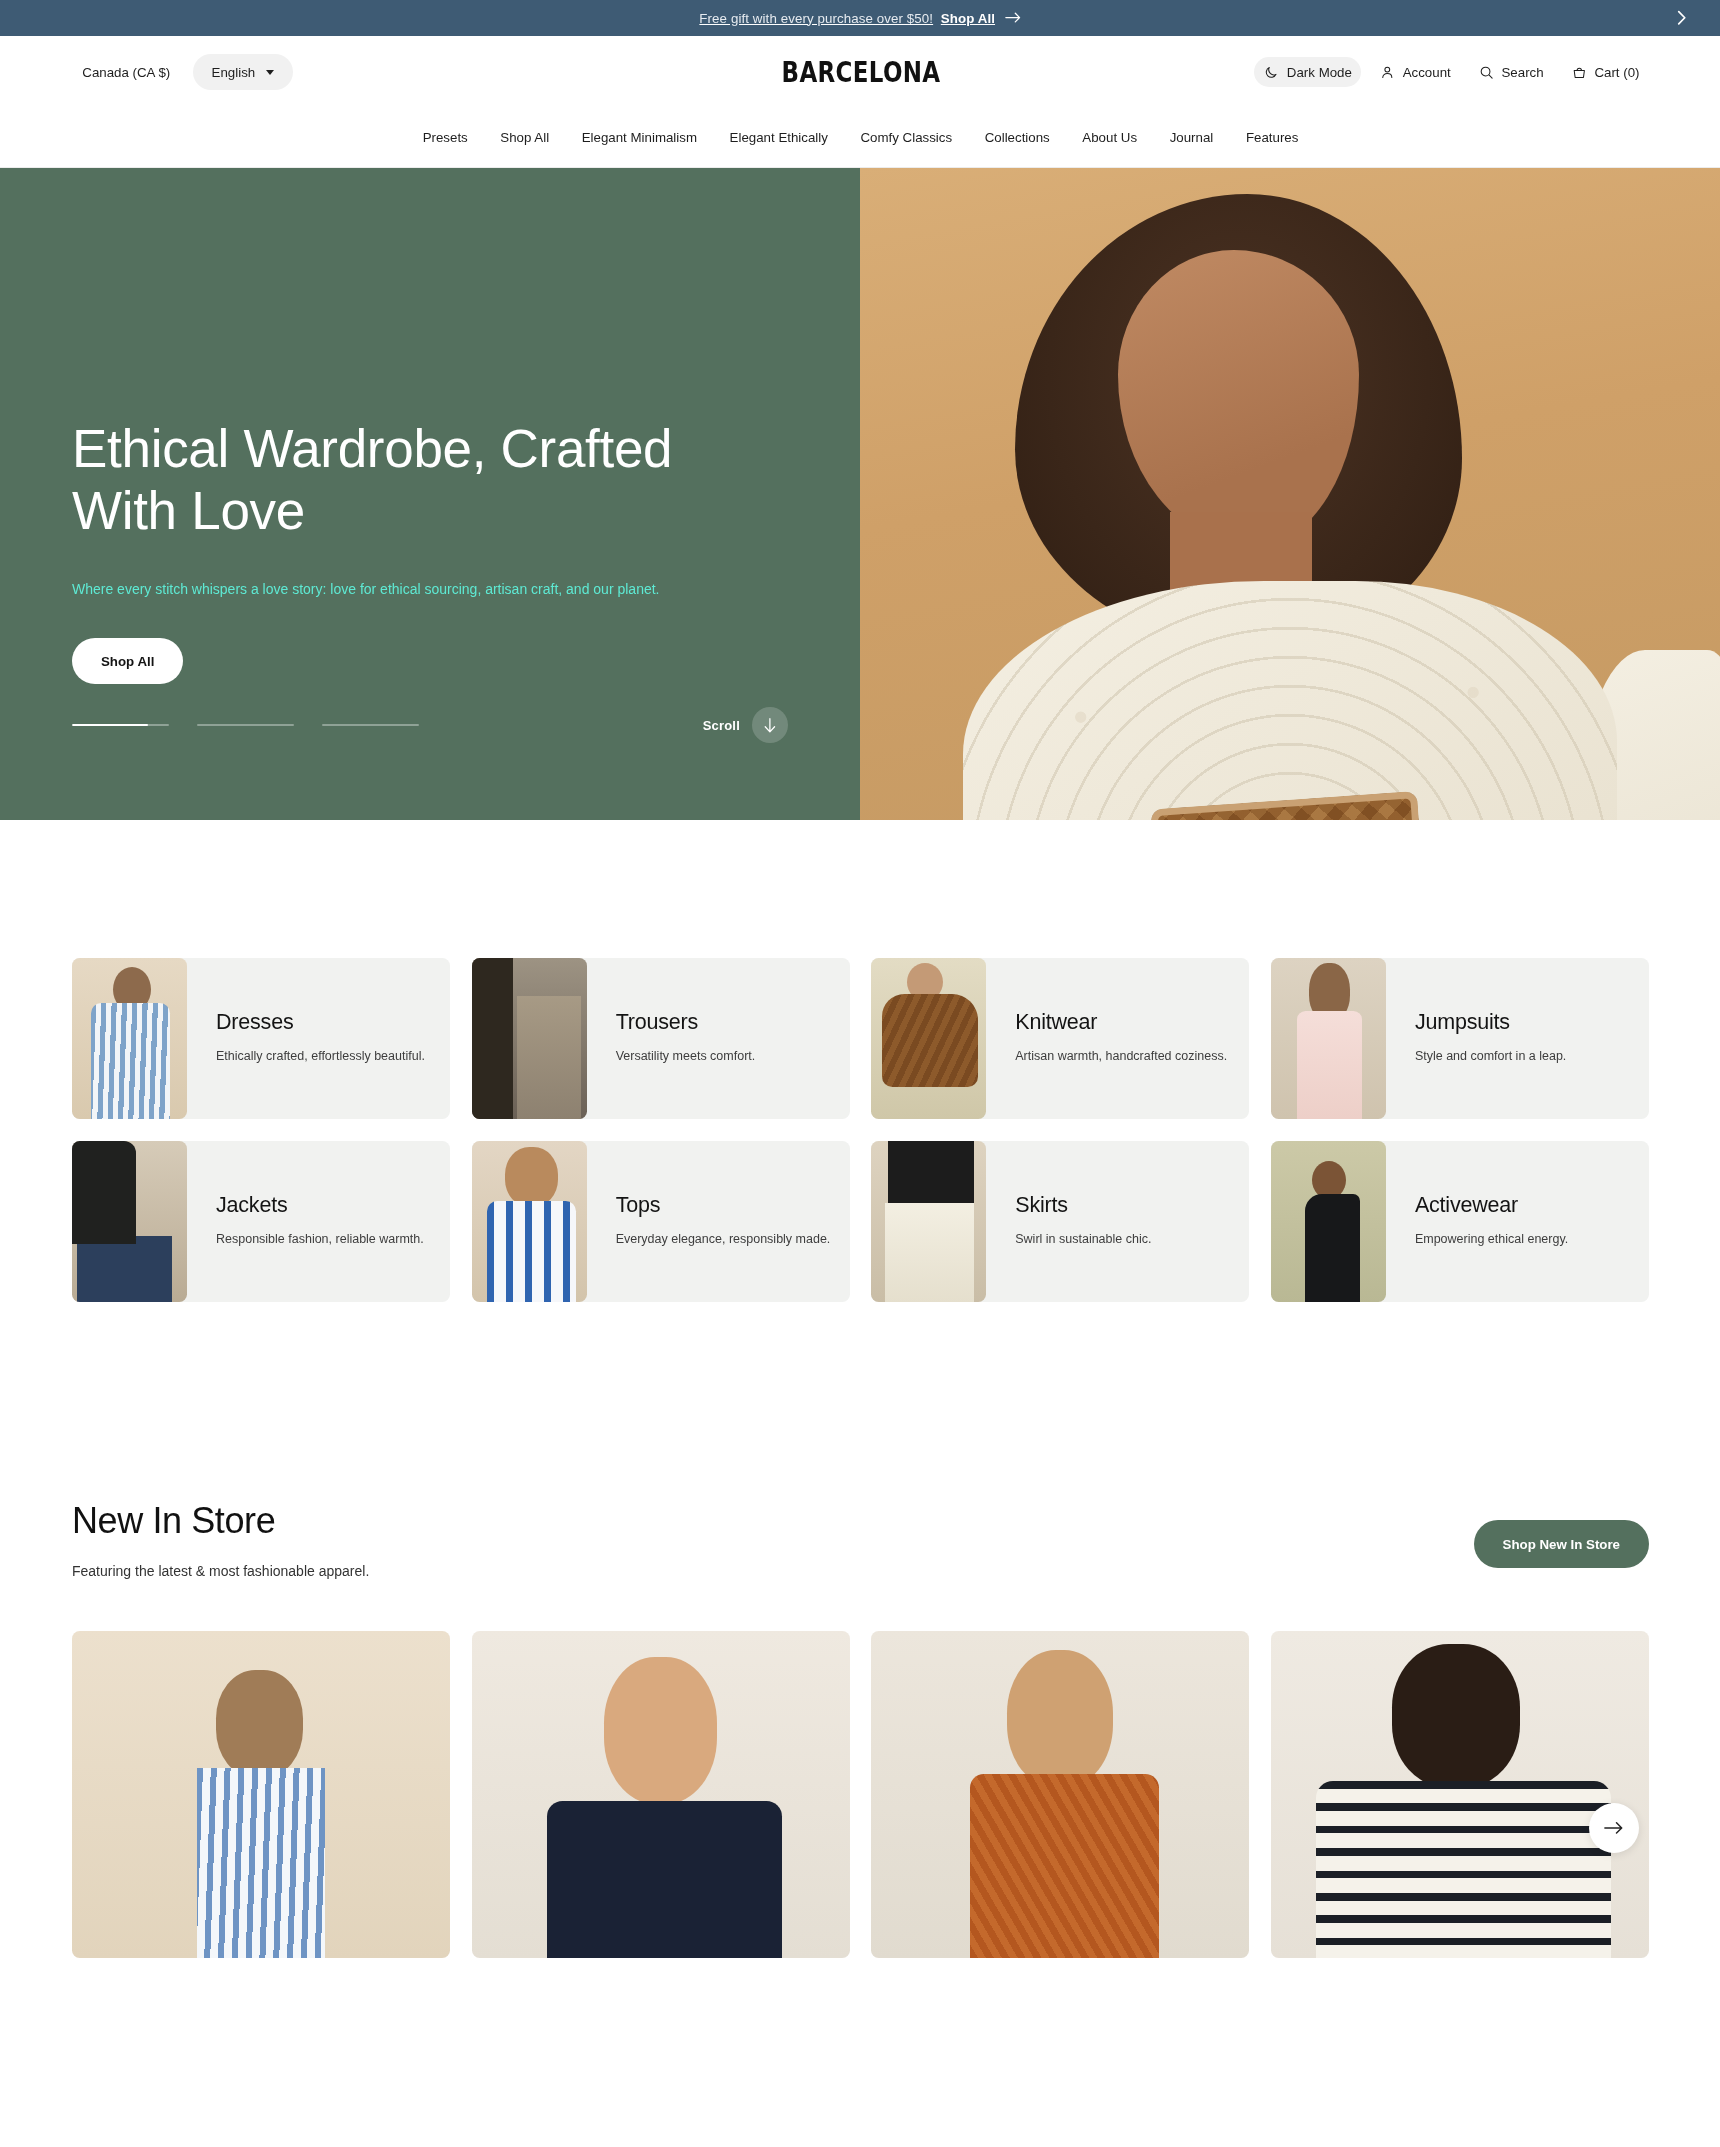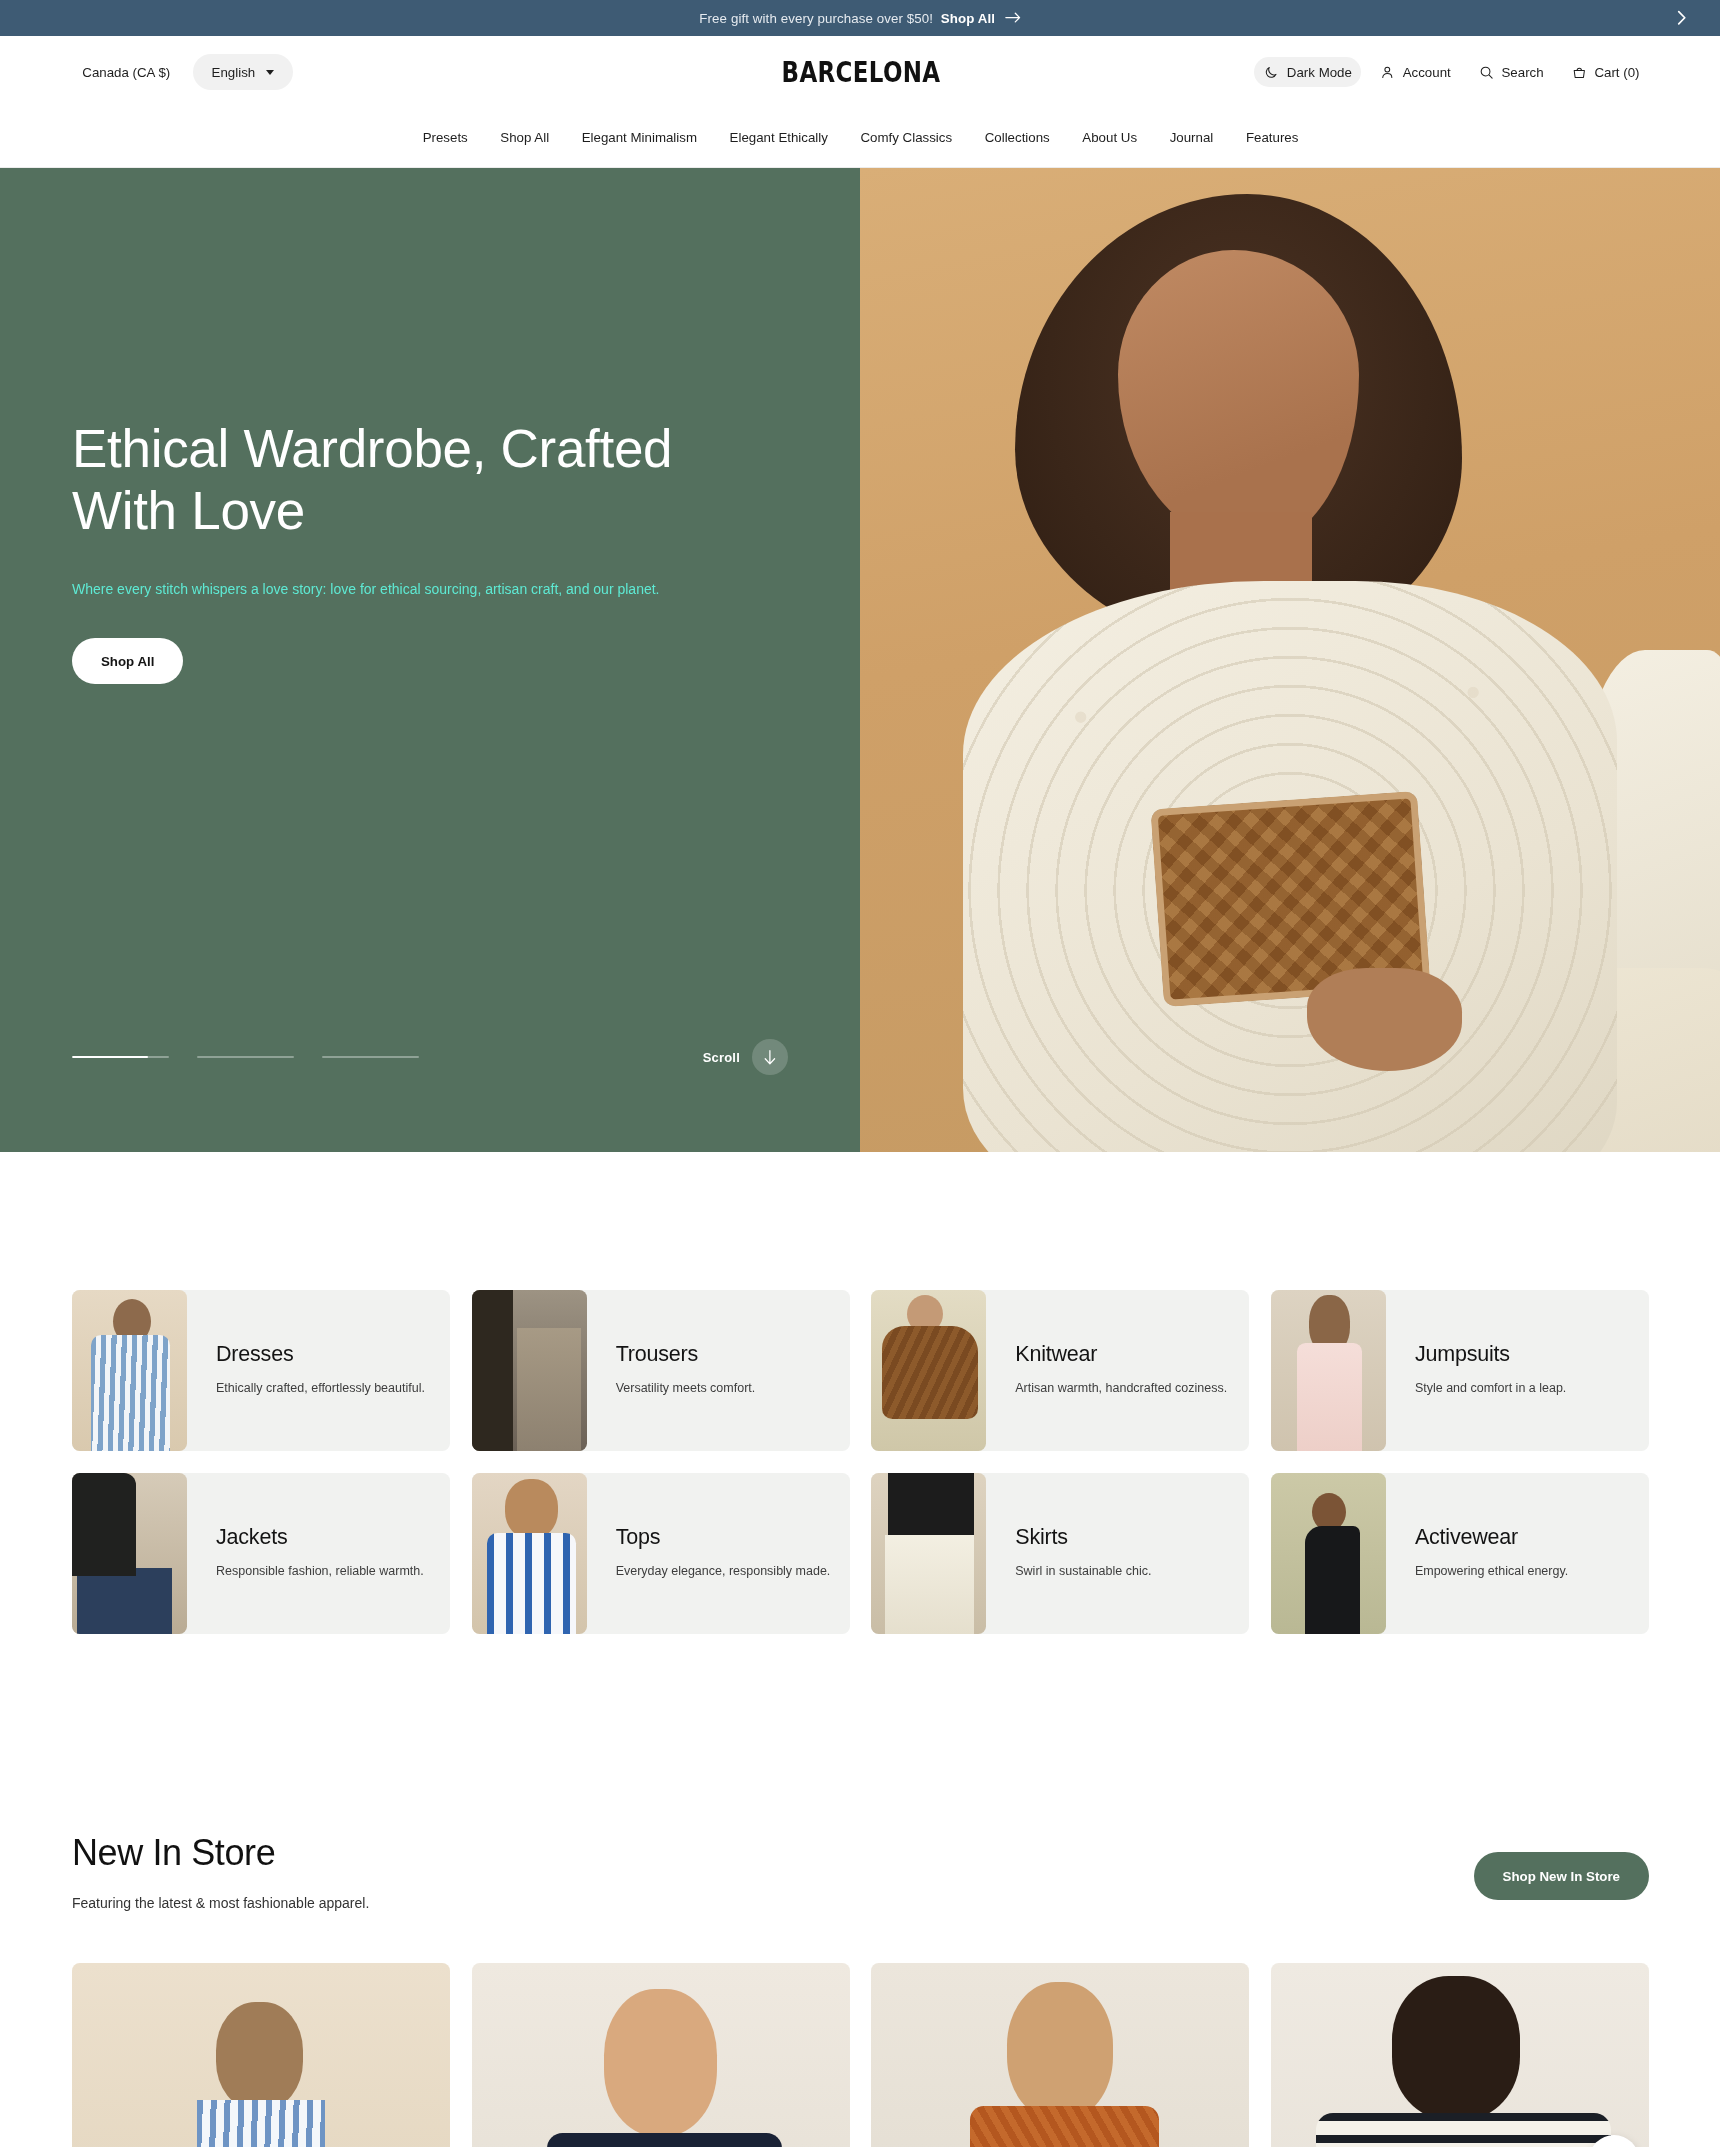--- a/index.html
+++ b/index.html
@@ -15,21 +15,21 @@
   
   .announce {
     height: 36px;
     background: #3e5b74;
     color: #ffffff;
     display: flex;
     align-items: center;
     justify-content: center;
     position: relative;
   }
-  .announce-inner { display: flex; align-items: center; gap: 7.7px; font-size: 13.3px; letter-spacing: 0.1px; }
+  .announce-inner { display: flex; align-items: center; gap: 7.7px; font-size: 13.3px; letter-spacing: 0.1px; text-decoration: underline; }
   .announce-text { color: #e6ebf0; font-weight: 400; }
   .announce-link { color: #ffffff; font-weight: 700; text-decoration: none; }
   .announce-arrow { display: inline-flex; align-items: center; margin-left: 2.6px; }
   .announce-next {
     position: absolute; right: 26px; top: 50%; transform: translateY(-50%);
     width: 26px; height: 26px; display: flex; align-items: center; justify-content: center;
     color: #fff; cursor: pointer;
   }
 
   
@@ -74,21 +74,21 @@
     display: flex; align-items: center; justify-content: center;
     gap: 0px;
     border-bottom: 0.9px solid #ececec;
   }
   .nav a {
     font-size: 13.3px; color: #1e1e1e; text-decoration: none;
     padding: 0 16.3px; white-space: nowrap;
   }
 
   
-  .hero { display: flex; height: 984px; border-radius: 27px; }
+  .hero { display: flex; height: 652px; border-radius: 27px; }
   .hero-left {
     width: 860px; background: #54705e; color: #fff;
     position: relative; padding: 0 72px;
   }
   .hero-copy { position: absolute; left: 72px; top: 250px; width: 714px; }
   .hero-title {
     font-size: 53px; line-height: 1.17; font-weight: 400;
     letter-spacing: -0.3px; color: #ffffff;
   }
   .hero-sub {

